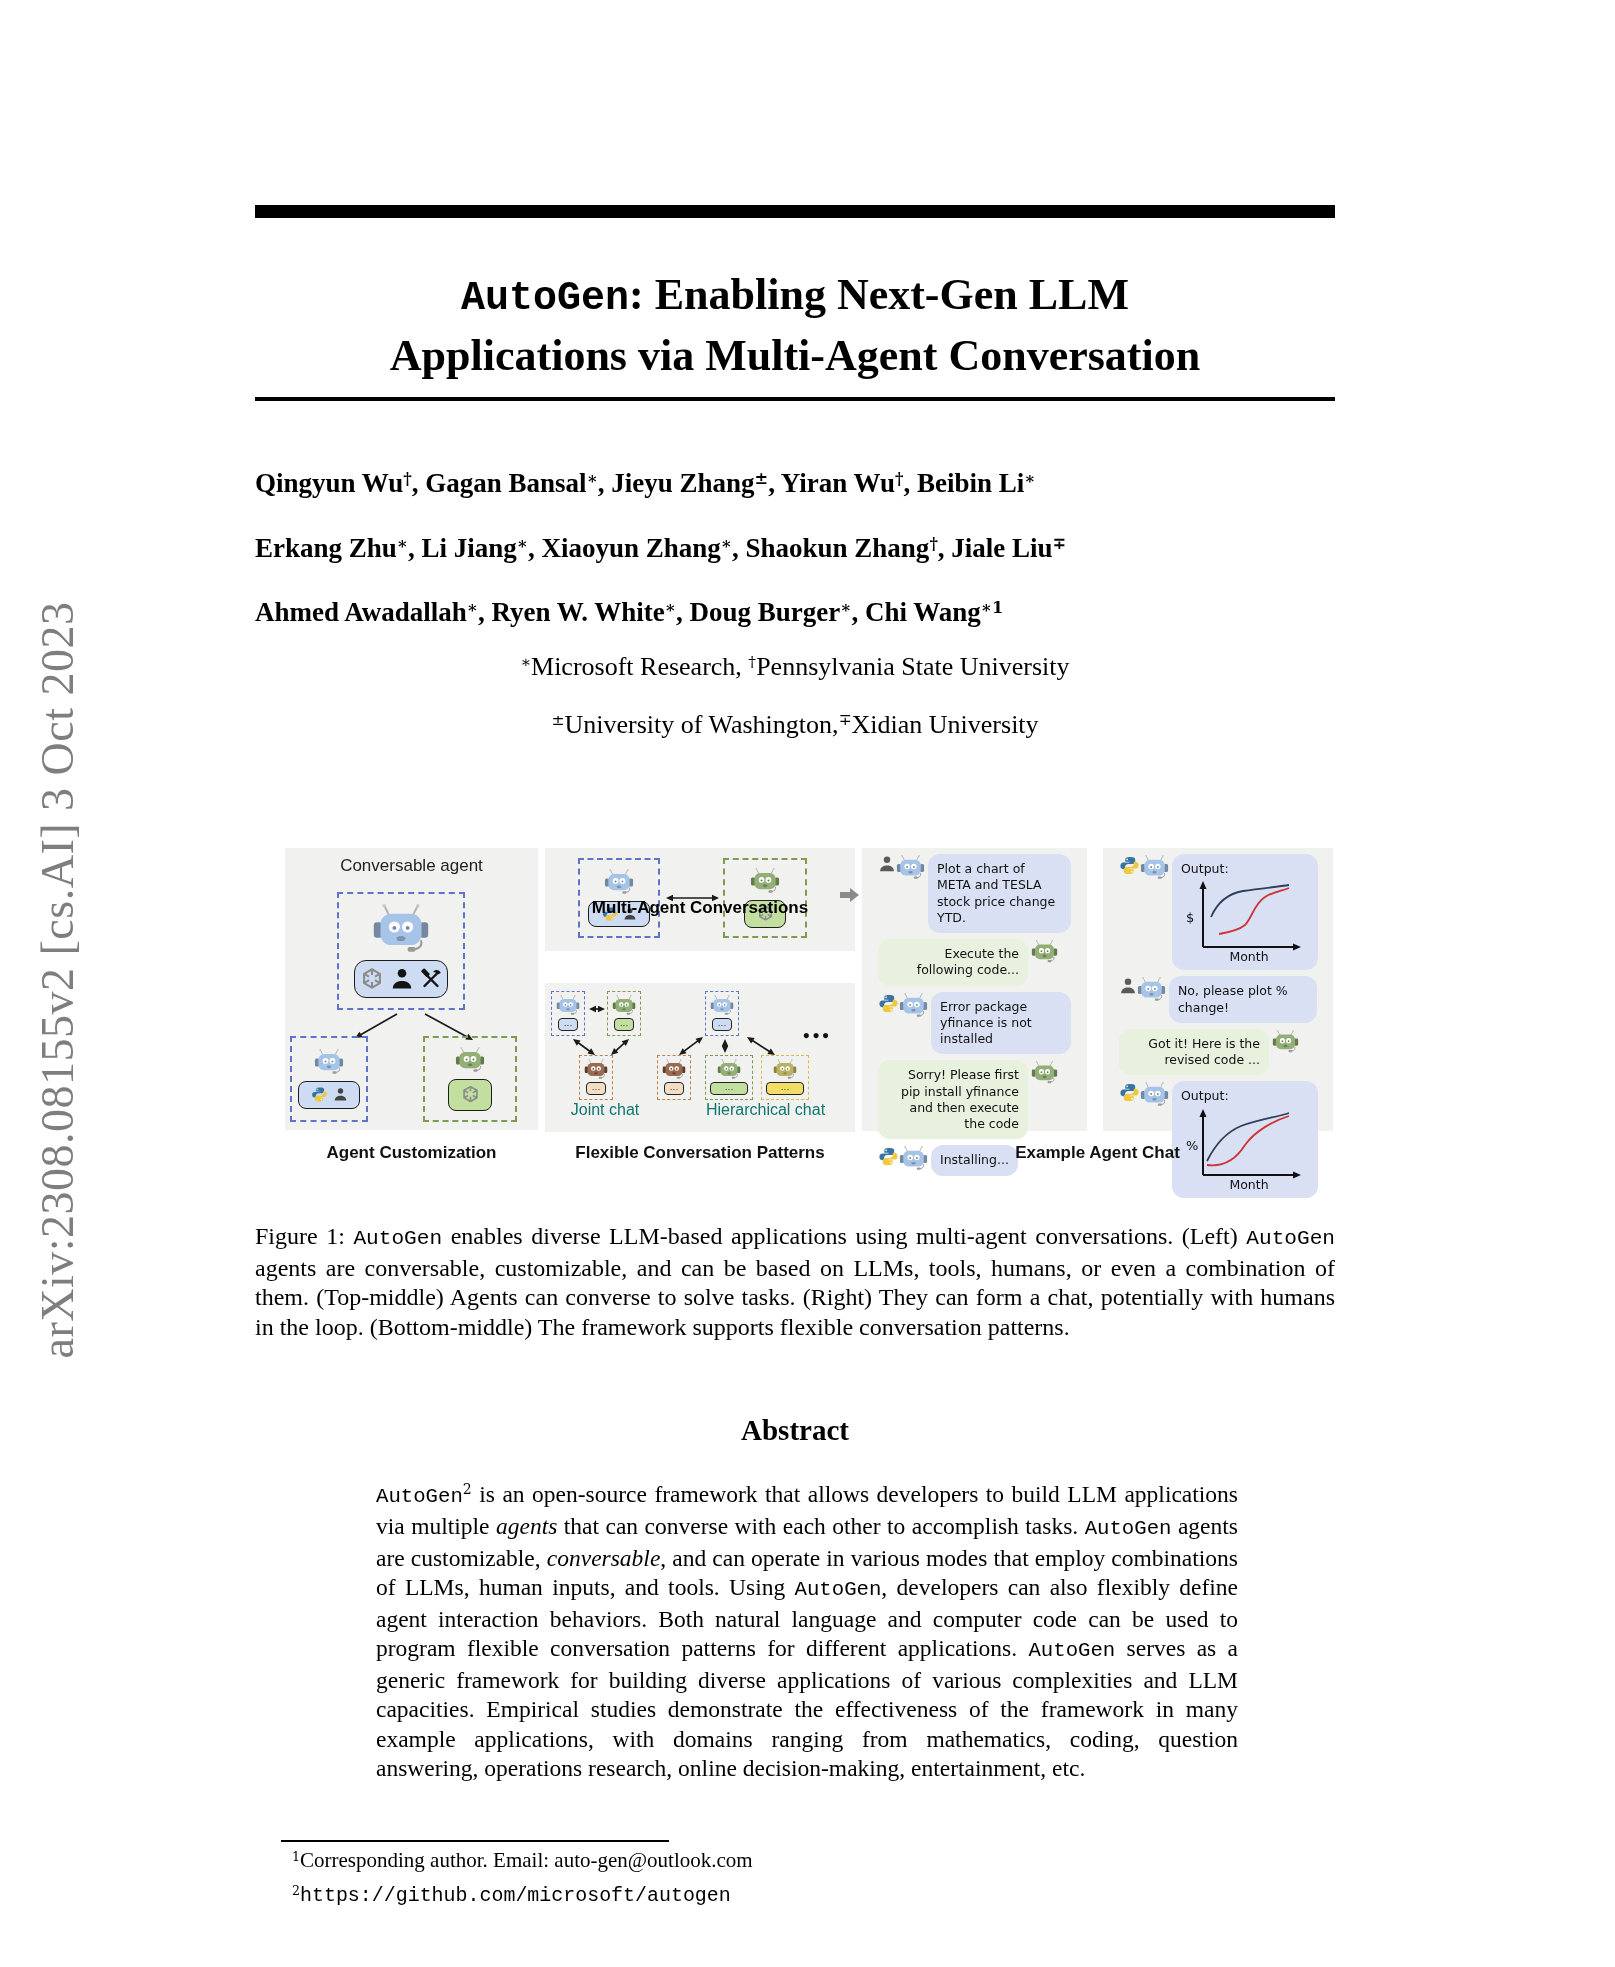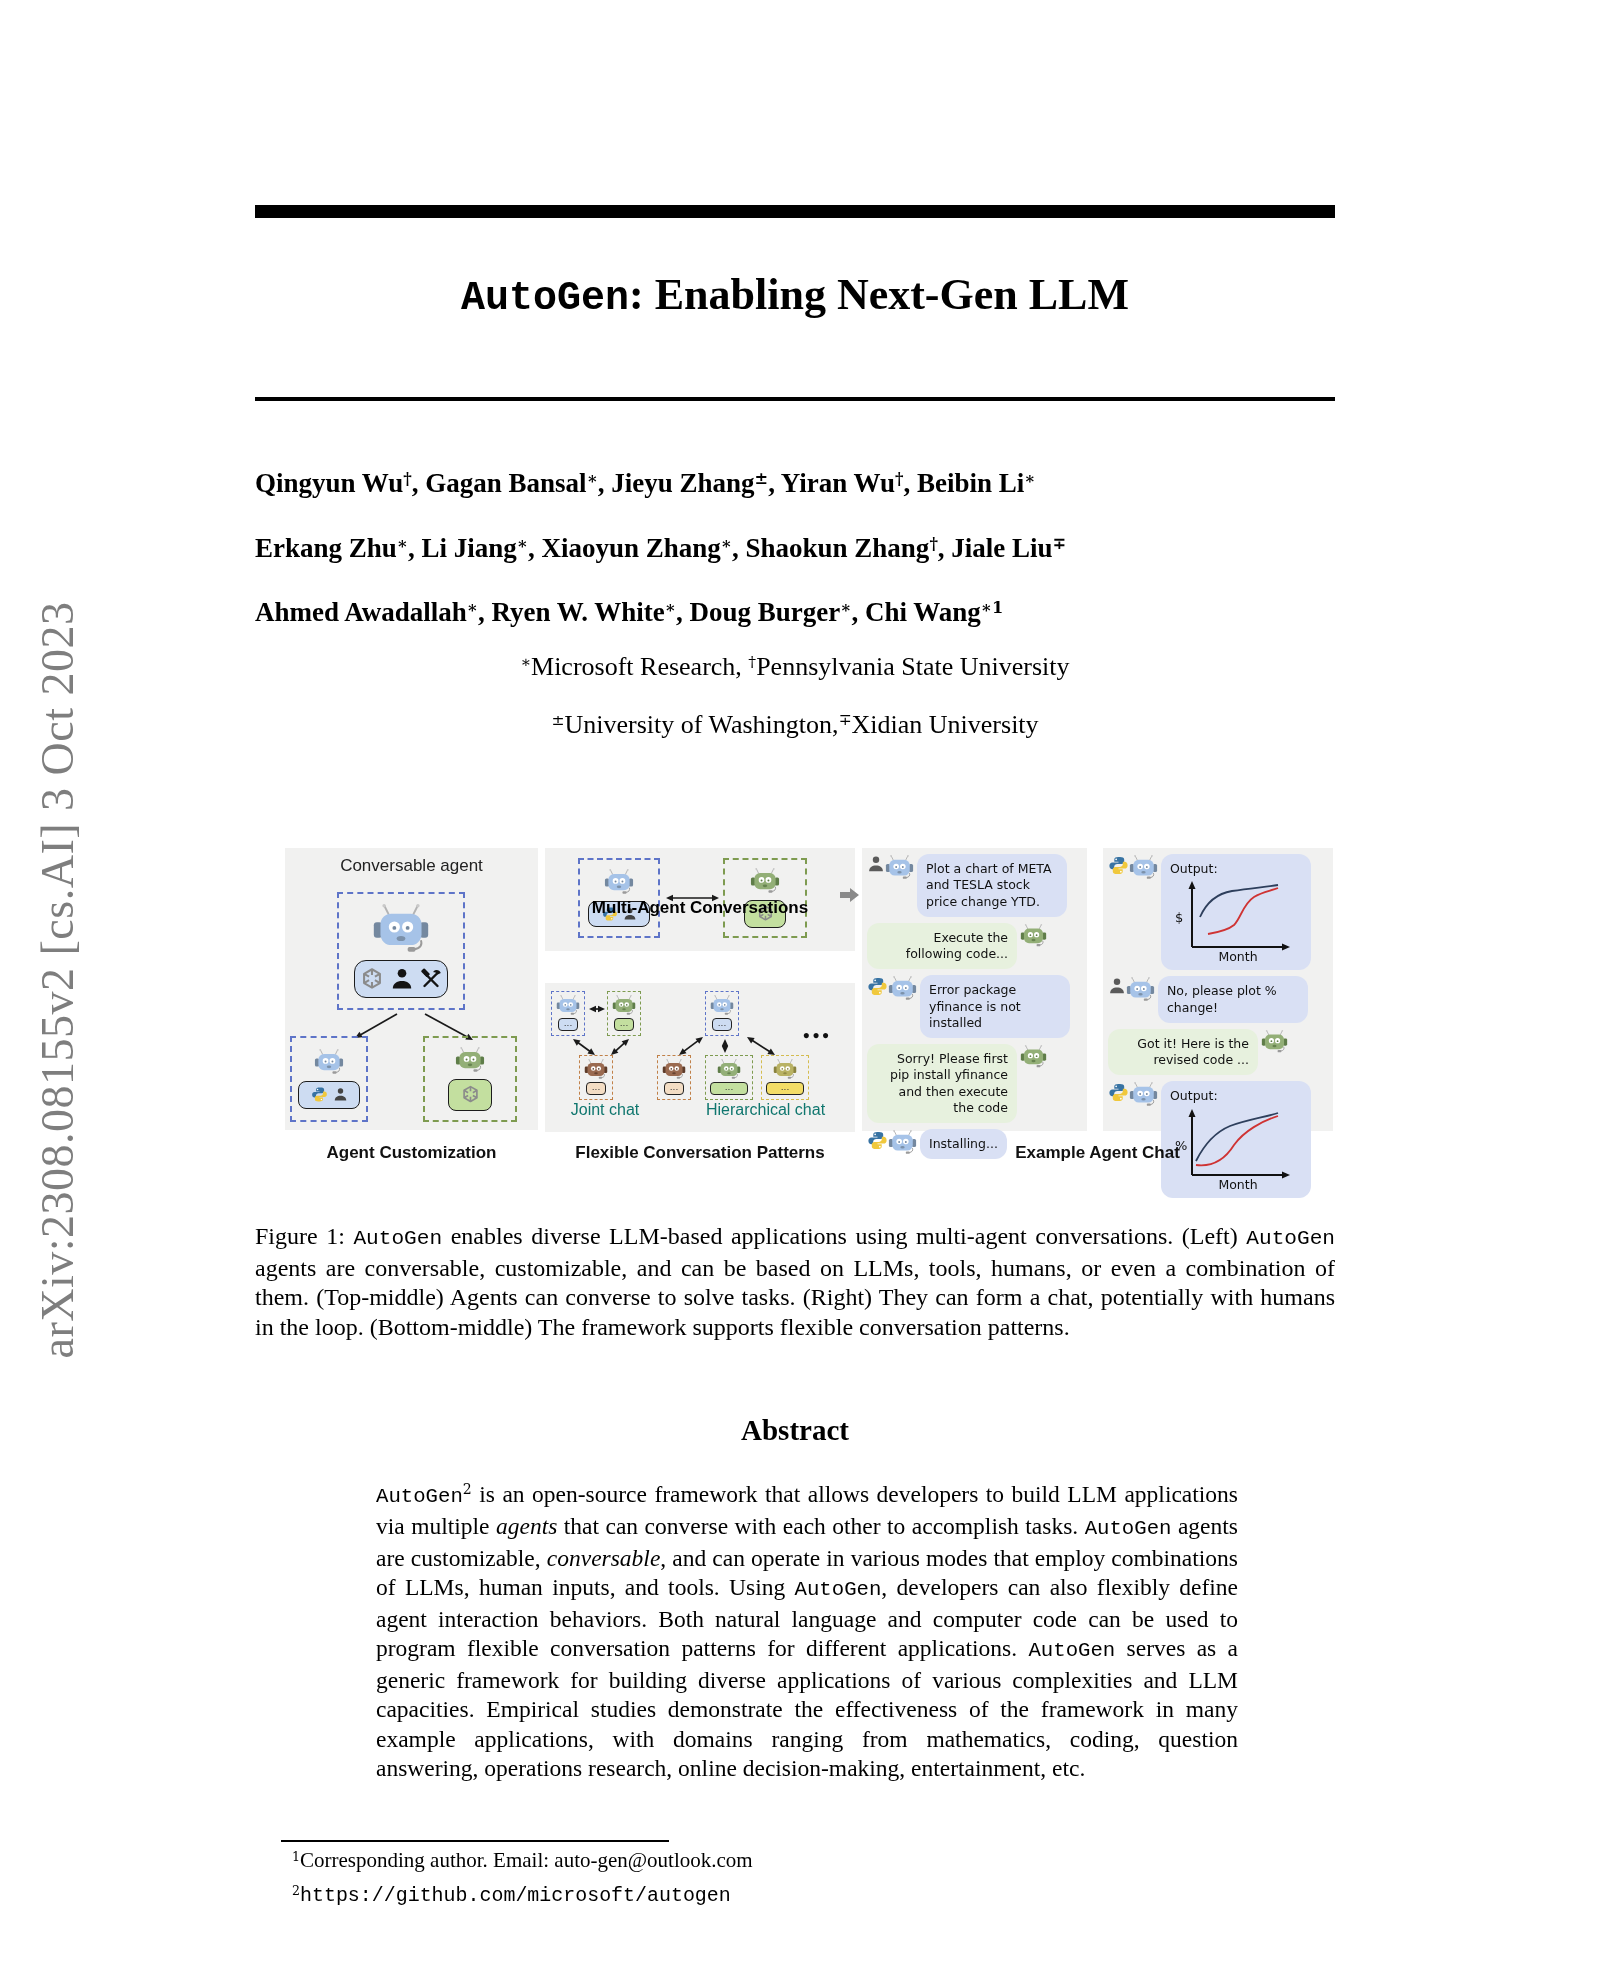--- a/index.html
+++ b/index.html
@@ -34,21 +34,21 @@
   .footnote{position:absolute;left:292px;font-size:21px;}
   .footnote .seg-mono{font-size:0.95em;}
   .fn1{top:1848px;} .fn2{top:1882px;}
 
   
   .panel{position:absolute;background:#f1f1f0;}
   .left-panel{left:285px;top:848px;width:253px;height:282px;}
   .mid-top-panel{left:545px;top:848px;width:310px;height:103px;}
   .mid-bottom-panel{left:545px;top:983px;width:310px;height:149px;}
   .chat-col{position:absolute;background:#f1f1f0;display:flex;flex-direction:column;gap:6px;
-       padding:6px 5px;box-sizing:border-box;}
+       padding:6px 16px;box-sizing:border-box;}
   .chat-col-0{left:862px;top:848px;width:225px;height:283px;}
   .chat-col-1{left:1103px;top:848px;width:230px;height:283px;}
 
   .fig-sans{font-family:"Liberation Sans","DejaVu Sans",sans-serif;}
   .panel-title{position:absolute;left:0;top:8px;width:100%;text-align:center;font-size:17px;color:#222;}
   .mid-top-label{position:absolute;left:545px;top:898px;width:310px;text-align:center;font-size:17px;font-weight:bold;}
   .sub-chat-label{position:absolute;font-size:16px;color:#0f766e;text-align:center;}
   .joint-label{left:0px;top:118px;width:120px;}
   .hier-label{left:138px;top:118px;width:165px;}
   .dots{position:absolute;left:258px;top:42px;font-size:19px;font-weight:bold;letter-spacing:3px;color:#111;}
@@ -82,20 +82,21 @@
 <body>
 
 <div class="page">
 
   <div class="arxiv-stamp" style="color: rgb(126, 126, 126);">arXiv:2308.08155v2  [cs.AI]  3 Oct 2023</div>
 
   <div class="rule rule-thick"></div>
 
   <h1 class="paper-title">
     <span><span class="seg-mono">AutoGen</span><span>: Enabling Next-Gen LLM</span></span><br>
+    <span><span>Applications via Multi-Agent Conversation</span></span>
   </h1>
 
   <div class="rule rule-thin"></div>
 
   <div class="author-line" style="top:468px"><span>Qingyun Wu</span><sup>†</sup><span>, Gagan Bansal</span><sup>∗</sup><span>, Jieyu Zhang</span><sup>±</sup><span>, Yiran Wu</span><sup>†</sup><span>, Beibin Li</span><sup>∗</sup></div>
   <div class="author-line" style="top:533px"><span>Erkang Zhu</span><sup>∗</sup><span>, Li Jiang</span><sup>∗</sup><span>, Xiaoyun Zhang</span><sup>∗</sup><span>, Shaokun Zhang</span><sup>†</sup><span>, Jiale Liu</span><sup>∓</sup></div>
   <div class="author-line" style="top:597px"><span>Ahmed Awadallah</span><sup>∗</sup><span>, Ryen W. White</span><sup>∗</sup><span>, Doug Burger</span><sup>∗</sup><span>, Chi Wang</span><sup>∗1</sup></div>
 
   <div class="affil-line" style="top:652px"><sup>∗</sup><span>Microsoft Research, </span><sup>†</sup><span>Pennsylvania State University</span></div>
   <div class="affil-line" style="top:710px"><sup>±</sup><span>University of Washington,</span><sup>∓</sup><span>Xidian University</span></div>

